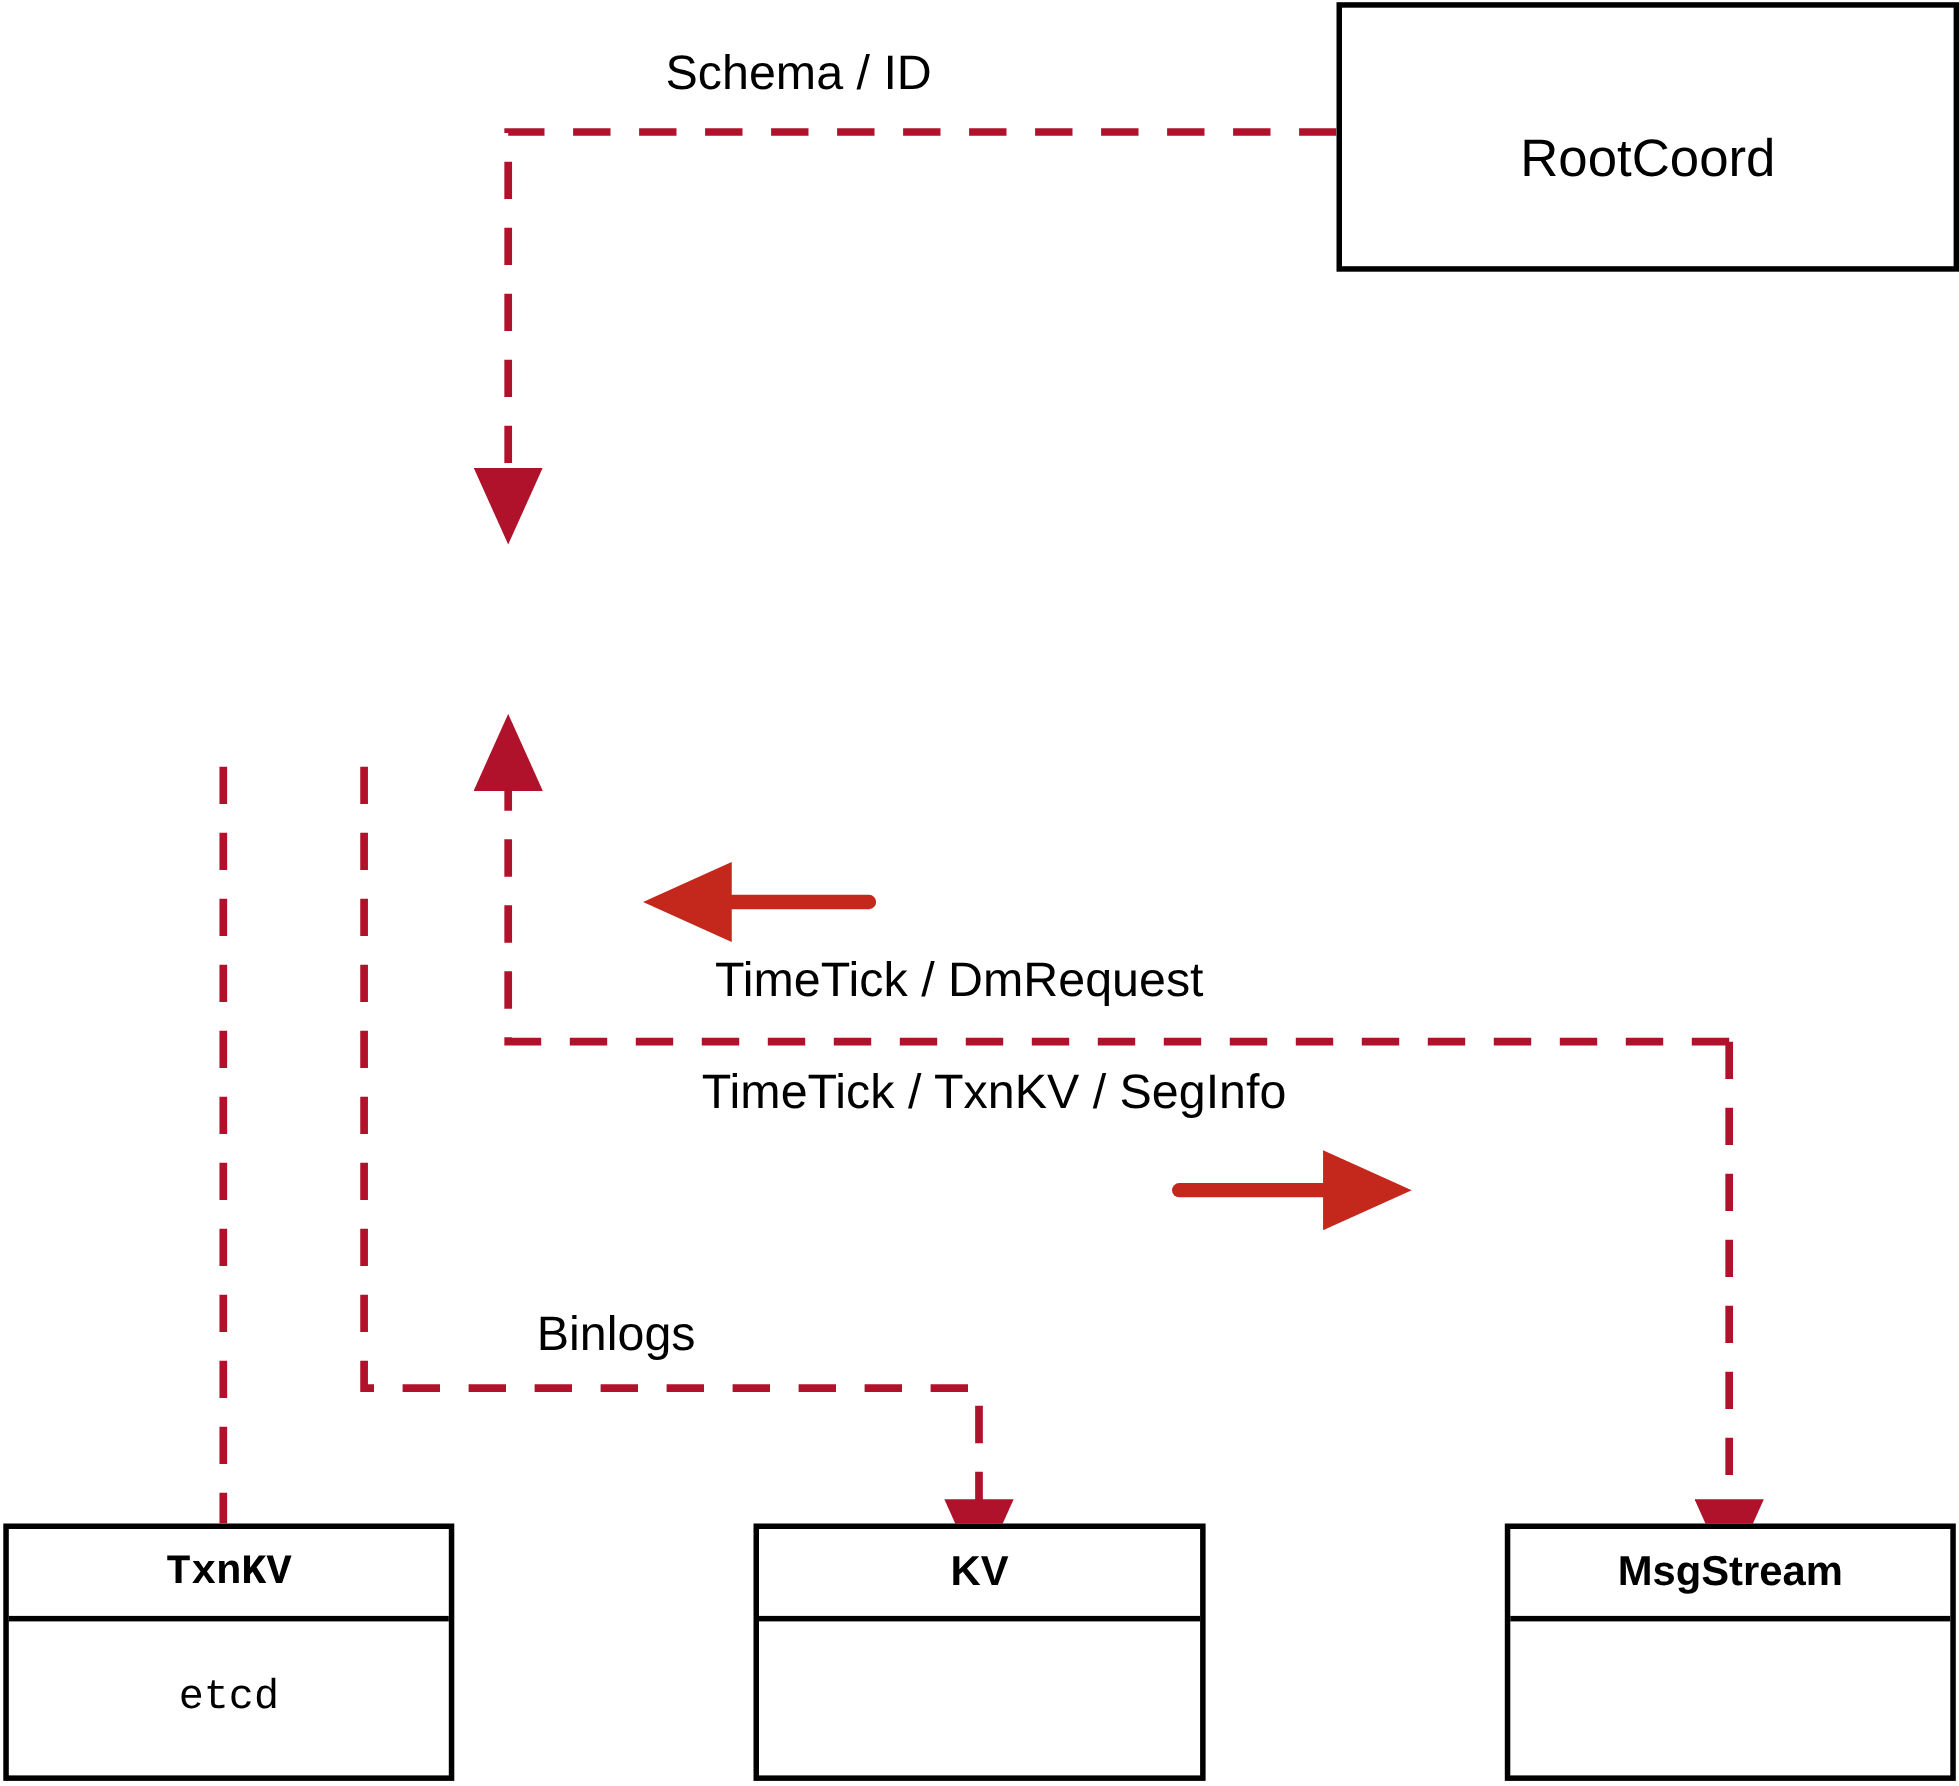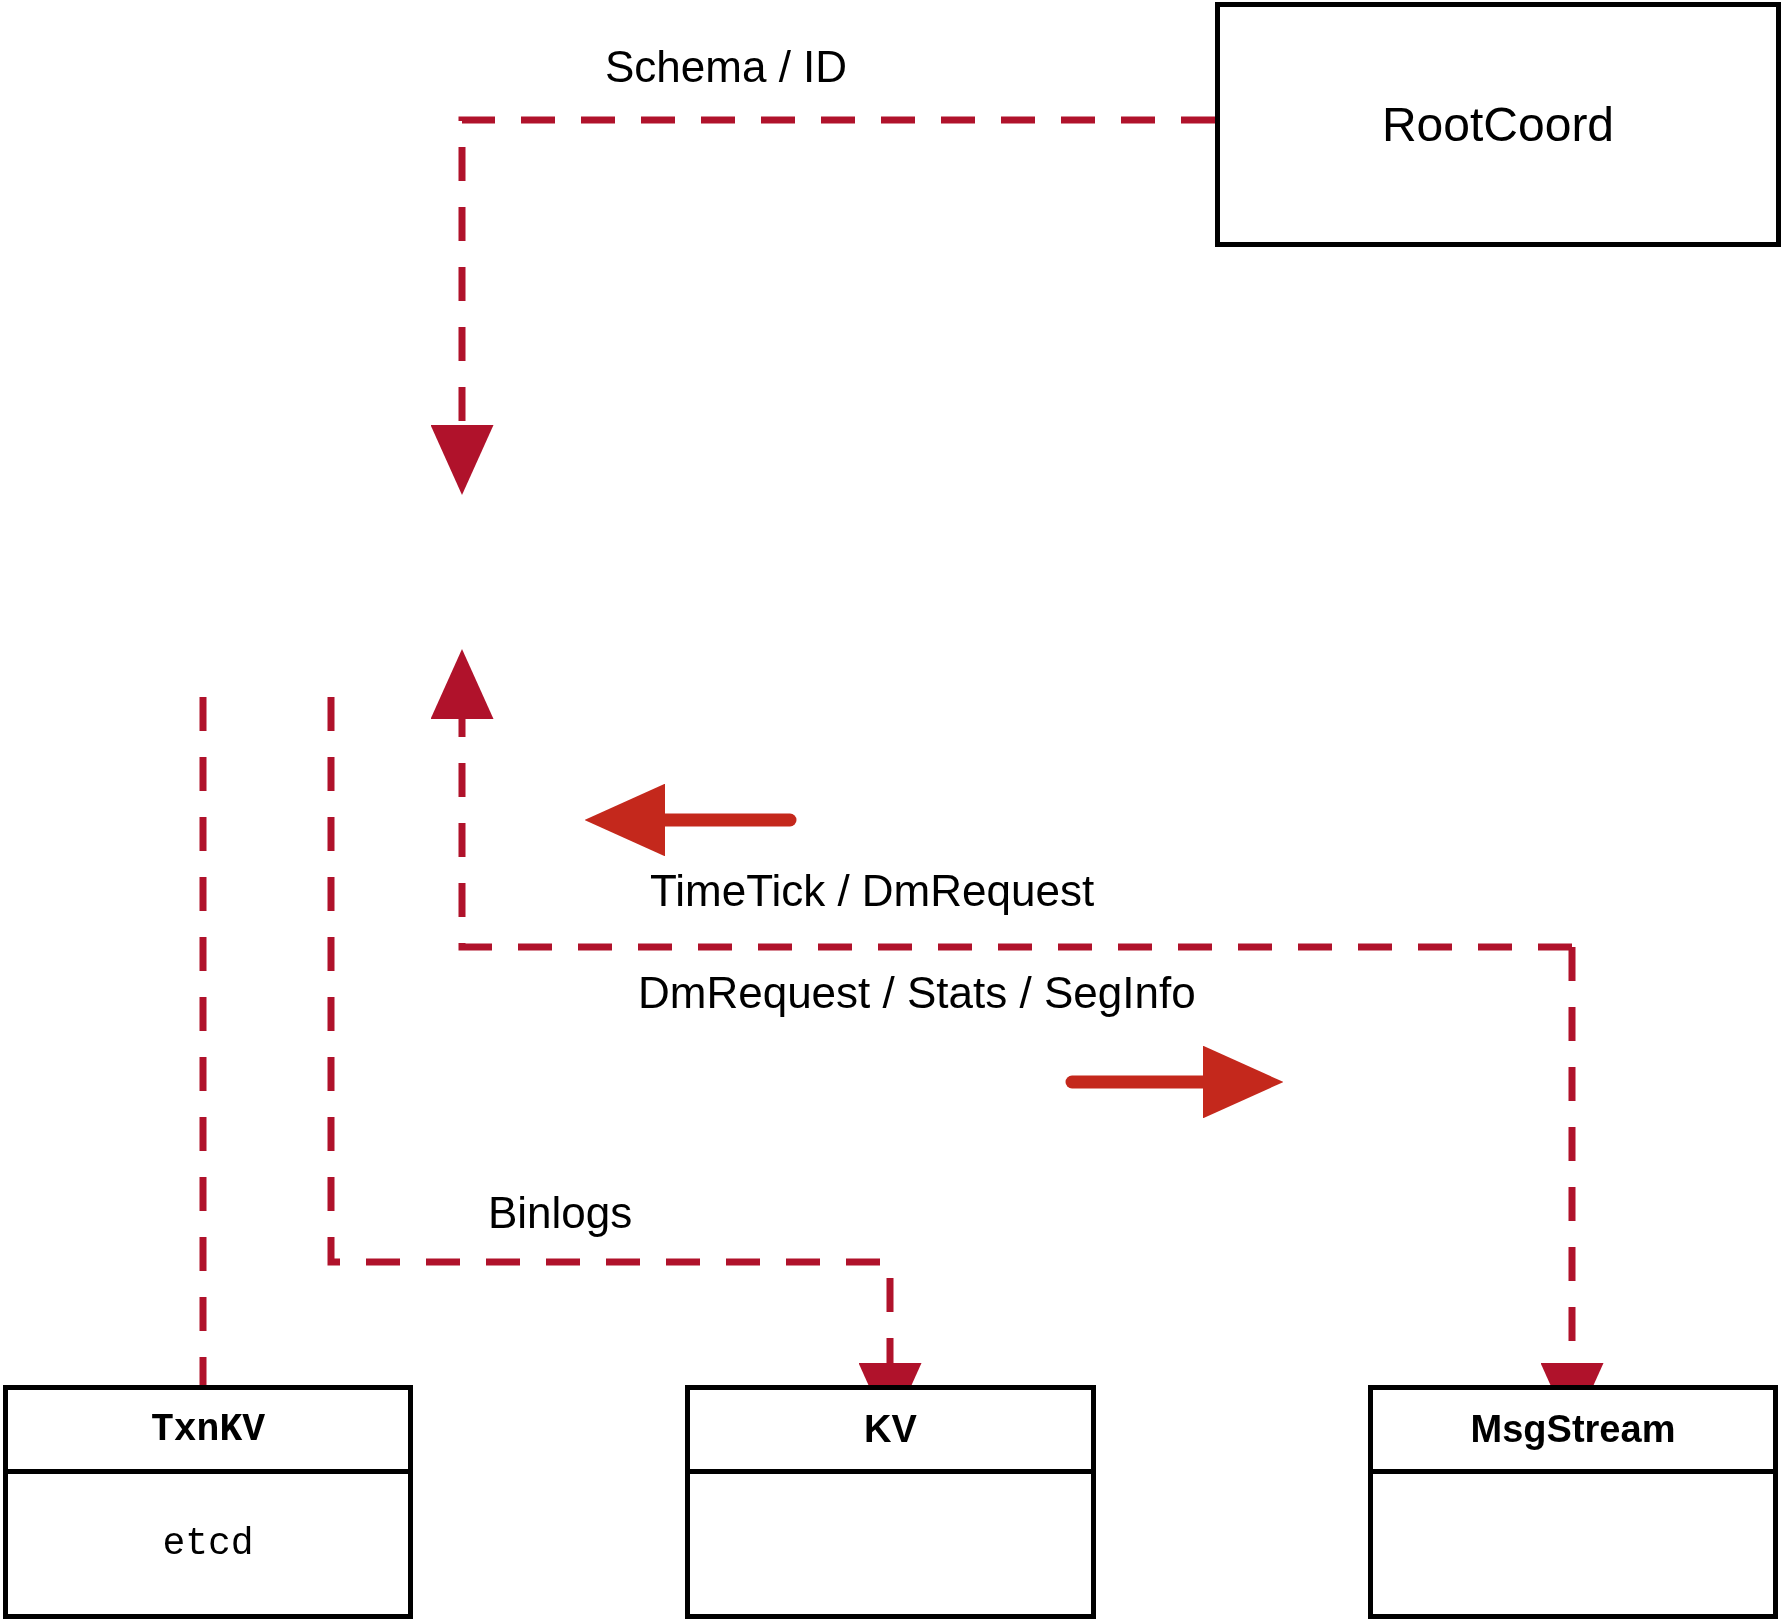--- a/index.html
+++ b/index.html
@@ -6,21 +6,21 @@
   body{font-family:"Liberation Sans", sans-serif;}
   #canvas{position:relative;width:1781px;height:1624px;background:#ffffff;overflow:hidden;}
   svg#wires{position:absolute;left:0;top:0;width:1781px;height:1624px;}
 
   .node{position:absolute;box-sizing:border-box;background:#ffffff;}
   .node.black{border:5px solid #000000;}
   .node.red{border:5px solid #B0122B;}
 
   .node-title{
     display:flex;align-items:center;justify-content:center;
-    width:100%;text-align:right;white-space:nowrap;
+    width:100%;text-align:right;white-space:nowrap;margin-top:20px;
   }
 
   
   #node-rootcoord{left:1215px;top:2px;width:566px;height:245px;}
   #node-rootcoord .node-title{height:100%;font-size:48px;color:#000;}
 
   
   #node-datacoord{left:70px;top:448px;width:530px;height:247px;}
   #node-datacoord .node-title{height:100%;font-size:48px;color:#B0122B;}
 
@@ -107,16 +107,16 @@
   <div class="node black split" id="node-kv">
     <div class="hdr">KV</div>
   </div>
 
   <div class="node black split" id="node-msgstream">
     <div class="hdr">MsgStream</div>
   </div>
 
   <div class="edge-label" id="lbl-schema-id">Schema / ID</div>
   <div class="edge-label" id="lbl-ddrequest">TimeTick / DmRequest</div>
-  <div class="edge-label" id="lbl-timetick">DmRequest / Stats / SegInfo</div>
+  <div class="edge-label" id="lbl-timetick">TimeTick / TxnKV / SegInfo</div>
   <div class="edge-label" id="lbl-binlogs">Binlogs</div>
 
 </div>
 
 </body></html>

